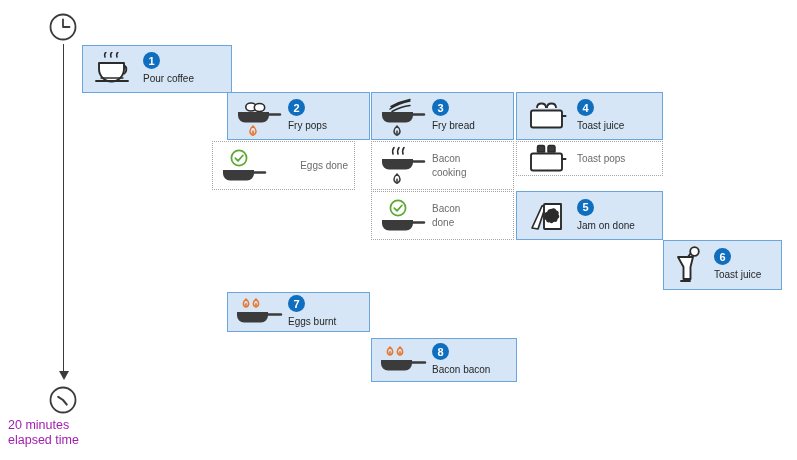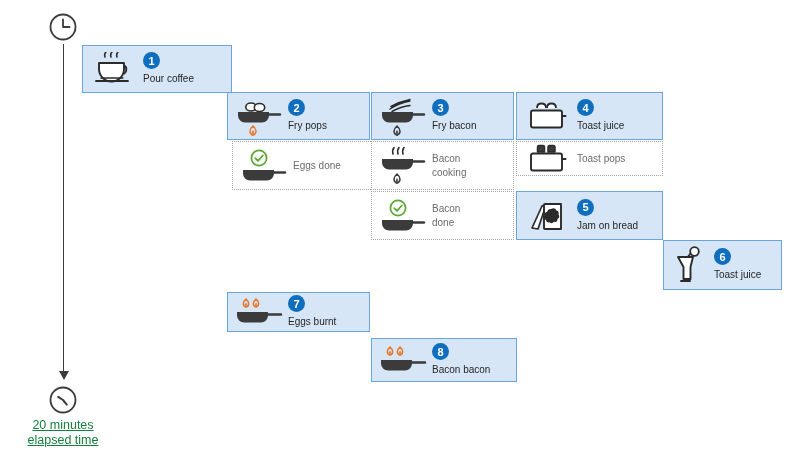--- a/index.html
+++ b/index.html
@@ -12,22 +12,22 @@
   }
   #stage{position:absolute;left:0;top:0;width:797px;height:460px;}
 
   
   .clock{position:absolute;}
   .clock svg{display:block;}
   .axis-line{position:absolute;background:#3b3b3b;width:1px;}
   .axis-arrow{position:absolute;width:0;height:0;
     border-left:5px solid transparent;border-right:5px solid transparent;
     border-top:9px solid #3b3b3b;}
-  .axis-label{position:absolute;font-size:12.5px;color:#15803d;
-    line-height:15px;text-align:center;white-space:pre-line;text-decoration:underline;}
+  .axis-label{position:absolute;font-size:12.5px;color:#a21caf;
+    line-height:15px;white-space:pre-line;}
 
   
   .box{position:absolute;box-sizing:border-box;display:flex;align-items:center;}
   .box.active{background:#d6e6f7;border:1px solid #6aa6dd;}
   .box.pending{background:#ffffff;border:1px dotted #a6a6a6;}
 
   .glyph{width:60px;min-width:60px;height:100%;
     display:flex;align-items:center;justify-content:center;}
   .glyph svg{display:block;}
 
@@ -106,40 +106,40 @@
       <svg width="52" height="40" viewBox="0 0 52 40">
         <path d="M14 13 q9 -6 20 -8 M15 10.5 q9 -5 19 -7 M16 15.5 q9 -5 18 -6" fill="none" stroke="#2b2b2b" stroke-width="1.5" stroke-linecap="round"></path>
         <path d="M6 16 h31 v3.5 a7 7 0 0 1 -7 7 h-17 a7 7 0 0 1 -7 -7 z" fill="#3b3b3b"></path>
         <path d="M37 18.5 h11" stroke="#3b3b3b" stroke-width="2.4" stroke-linecap="round"></path>
         <path d="M21 30 c-3.6 3 -4.4 7.6 0 9.2 c4.4 -1.6 3.6 -6.2 0 -9.2 z" fill="none" stroke="#3b3b3b" stroke-width="1.5"></path>
         <path d="M21 34 c-1.6 1.6 -1.8 3.8 0 4.6 c1.8 -0.8 1.6 -3 0 -4.6 z" fill="#3b3b3b" opacity="0.8"></path>
       </svg>
     </div>
     <div class="meta">
       <div class="step-badge">3</div>
-      <div class="lbl">Fry bacon</div>
+      <div class="lbl">Fry bread</div>
     </div>
   </div>
 
   <div class="box active" style="left:516px;top:92px;width:147px;height:48px;">
     <div class="glyph">
       <svg width="46" height="38" viewBox="0 0 46 38">
         <path d="M13 11 q0 -4.5 4.5 -4.5 q4.5 0 4.5 4.5" fill="#fff" stroke="#2b2b2b" stroke-width="1.8"></path>
         <path d="M23 11 q0 -4.5 4.5 -4.5 q4.5 0 4.5 4.5" fill="#fff" stroke="#2b2b2b" stroke-width="1.8"></path>
         <path d="M9 13.5 h27 a2 2 0 0 1 2 2 v13 a2 2 0 0 1 -2 2 h-27 a2 2 0 0 1 -2 -2 v-13 a2 2 0 0 1 2 -2 z" fill="#fff" stroke="#2b2b2b" stroke-width="1.9"></path>
         <path d="M38 19 h3.5" stroke="#2b2b2b" stroke-width="2" stroke-linecap="round"></path>
       </svg>
     </div>
     <div class="meta">
       <div class="step-badge">4</div>
       <div class="lbl">Toast juice</div>
     </div>
   </div>
 
-  <div class="box pending" style="left:232px;top:141px;width:143px;height:49px;">
+  <div class="box pending" style="left:212px;top:141px;width:143px;height:49px;text-align:right;">
     <div class="glyph">
       <svg width="52" height="36" viewBox="0 0 52 36">
         <circle cx="22" cy="10" r="7.6" fill="#fff" stroke="#5aa832" stroke-width="1.7"></circle>
         <path d="M18.3 10.2 L21 12.9 L26 7.3" fill="none" stroke="#5aa832" stroke-width="1.7" stroke-linecap="round" stroke-linejoin="round"></path>
         <path d="M6 22 h31 v3.5 a7 7 0 0 1 -7 7 h-17 a7 7 0 0 1 -7 -7 z" fill="#3b3b3b"></path>
         <path d="M37 24.5 h11" stroke="#3b3b3b" stroke-width="2.4" stroke-linecap="round"></path>
       </svg>
     </div>
     <div class="meta">
       <div class="lbl">Eggs done</div>
@@ -196,21 +196,21 @@
       <svg width="46" height="40" viewBox="0 0 46 40">
         <path d="M8 32 L18 10 a2 2 0 0 1 3.2 1.6 L14 33 z" fill="#fff" stroke="#2b2b2b" stroke-width="1.7" stroke-linejoin="round"></path>
         <path d="M21 8 h16 v25 h-16 a1 1 0 0 1 -1 -1 v-23 a1 1 0 0 1 1 -1 z" fill="#fff" stroke="#2b2b2b" stroke-width="1.9" stroke-linejoin="round"></path>
         <path d="M27 13 q4 -2 5.5 1.5 q3 0.5 2 4 q2 2.5 -1 4.5 q0 3.5 -3.5 2.8
                  q-2 2.7 -4.5 0.5 q-3 1 -3.6 -2.2 q-2.6 -1.6 -0.8 -4.3
                  q-1.2 -3.2 2 -4 q0.8 -3.3 3.9 -2.8 z" fill="#2b2b2b"></path>
       </svg>
     </div>
     <div class="meta">
       <div class="step-badge">5</div>
-      <div class="lbl">Jam on bread</div>
+      <div class="lbl">Jam on done</div>
     </div>
   </div>
 
   <div class="box active" style="left:663px;top:240px;width:119px;height:50px;">
     <div class="glyph" style="width:50px;min-width:50px;">
       <svg width="38" height="40" viewBox="0 0 38 40">
         <circle cx="24.5" cy="6.5" r="4.3" fill="#fff" stroke="#2b2b2b" stroke-width="1.8"></circle>
         <path d="M20.5 8.5 L15.5 15" fill="none" stroke="#2b2b2b" stroke-width="1.8" stroke-linecap="round"></path>
         <path d="M8 12 h15 l-2.5 10 v12 h-7 v-12 z" fill="#fff" stroke="#2b2b2b" stroke-width="1.9" stroke-linejoin="round"></path>
         <path d="M11 36 h9" stroke="#2b2b2b" stroke-width="1.9" stroke-linecap="round"></path>

